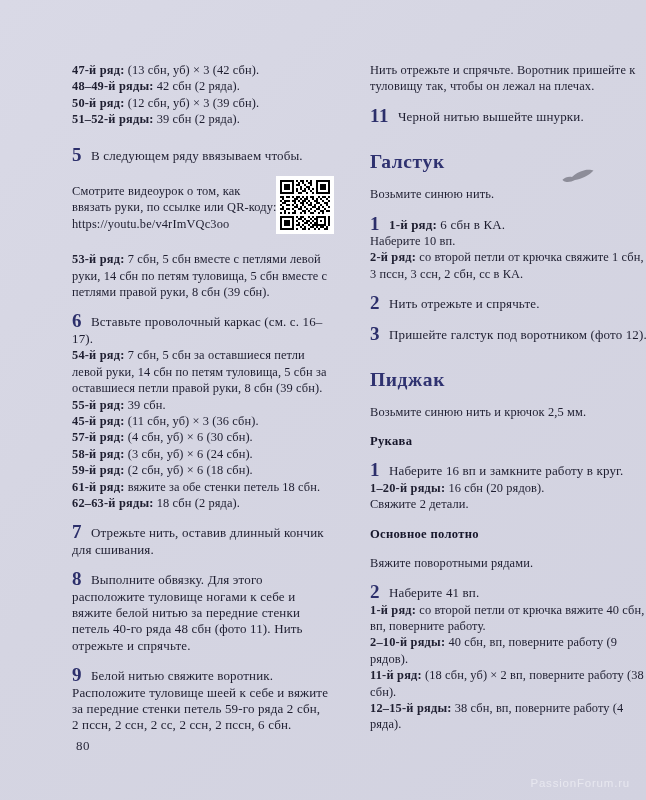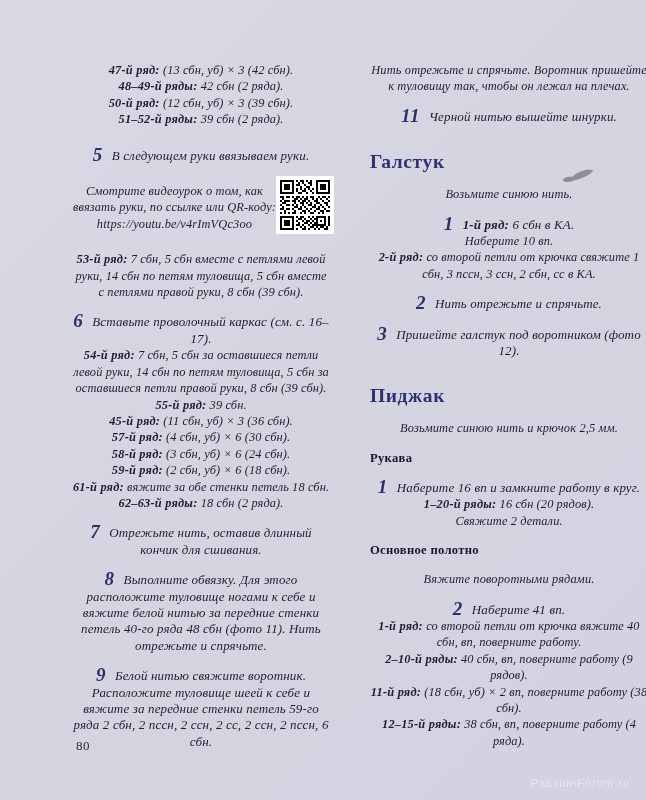--- a/index.html
+++ b/index.html
@@ -45,23 +45,22 @@
     flex: 0 0 278px;
     padding-left: 16px;
   }
 
   
   p {
     margin: 0;
     font-size: 12.4px;
     line-height: 16.4px;
     letter-spacing: 0.15px;
-    text-align: center;
+    text-align: left;
     color: #1e1e30;
-    font-style: italic;
   }
 
   .rowline {
     margin: 0;
     font-size: 12.4px;
     line-height: 16.4px;
     letter-spacing: 0.1px;
   }
   .rowline .rlabel {
     font-weight: bold;
@@ -163,21 +162,21 @@
 
     <div class="col left">
 
       <p class="rowline"><span class="rlabel">47-й ряд:</span><span> (13 сбн, уб) × 3 (42 сбн).</span></p>
       <p class="rowline"><span class="rlabel">48–49-й ряды:</span><span> 42 сбн (2 ряда).</span></p>
       <p class="rowline"><span class="rlabel">50-й ряд:</span><span> (12 сбн, уб) × 3 (39 сбн).</span></p>
       <p class="rowline"><span class="rlabel">51–52-й ряды:</span><span> 39 сбн (2 ряда).</span></p>
 
       <div class="gap-l"></div>
 
-      <p class="step"><span class="num">5</span><span class="body">В следующем руки ввязываем руки.</span></p>
+      <p class="step"><span class="num">5</span><span class="body">В следующем ряду ввязываем чтобы.</span></p>
 
       <div class="gap-l"></div>
 
       <p class="video-note">Смотрите видеоурок о том, как ввязать руки, по ссылке или QR-коду: https://youtu.be/v4rImVQc3oo</p>
 
       <div class="gap-l"></div>
 
       <p class="rowline"><span class="rlabel">53-й ряд:</span><span> 7 сбн, 5 сбн вместе с петлями левой руки, 14 сбн по петям туловища, 5 сбн вместе с петлями правой руки, 8 сбн (39 сбн).</span></p>
 
       <div class="gap-m"></div>

